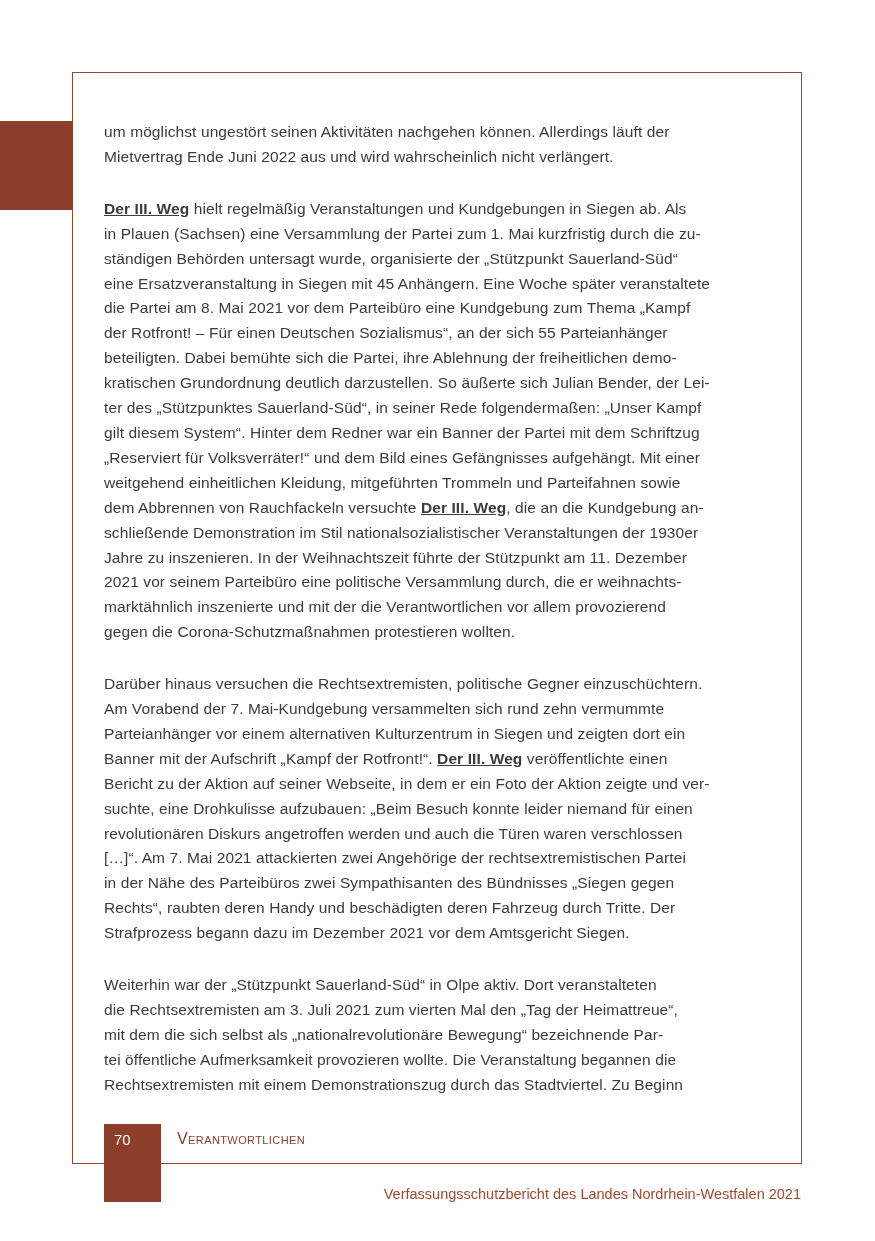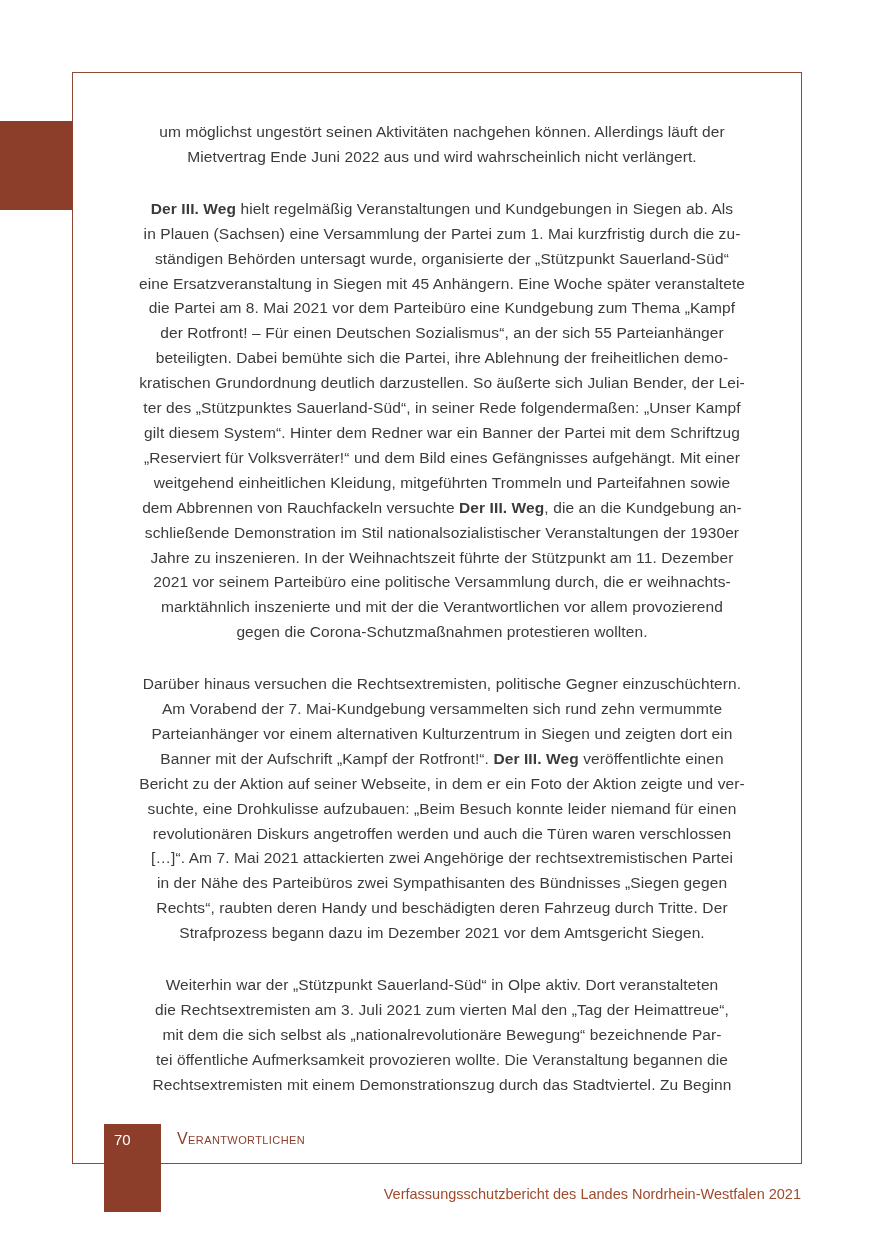--- a/index.html
+++ b/index.html
@@ -38,31 +38,31 @@
     top: 120px;
     width: 676px;
     color: #3b3b3a;
     font-size: 15.5px;
     line-height: 24.9px;
     letter-spacing: 0.1px;
   }
   .body-text p {
     margin: 0 0 27px 0;
     white-space: pre-line;
-    text-align: center;
   }
   .body-text .bold {
     font-weight: 700;
+    text-decoration: underline;
   }
   .page-number-box {
     position: absolute;
     left: 104px;
     top: 1124px;
     width: 57px;
-    height: 88px;
+    height: 78px;
     background: #8c3e2b;
     box-sizing: border-box;
     padding: 7px 0 0 10px;
   }
   .page-number {
     color: #ffffff;
     font-size: 15px;
   }
   .section-title {
     position: absolute;

